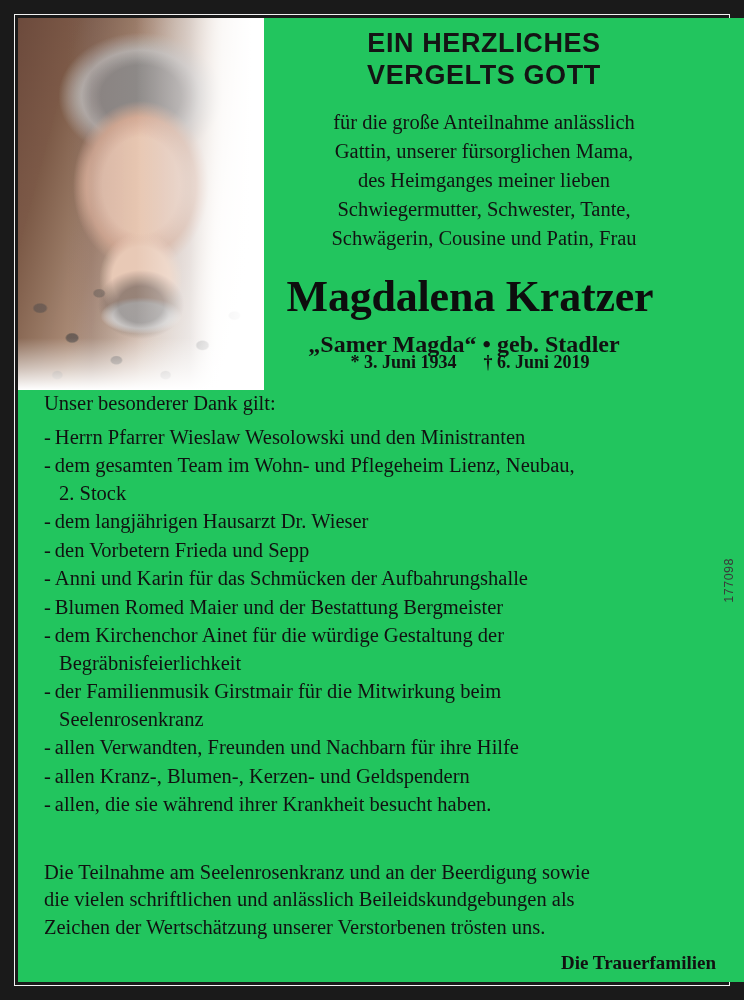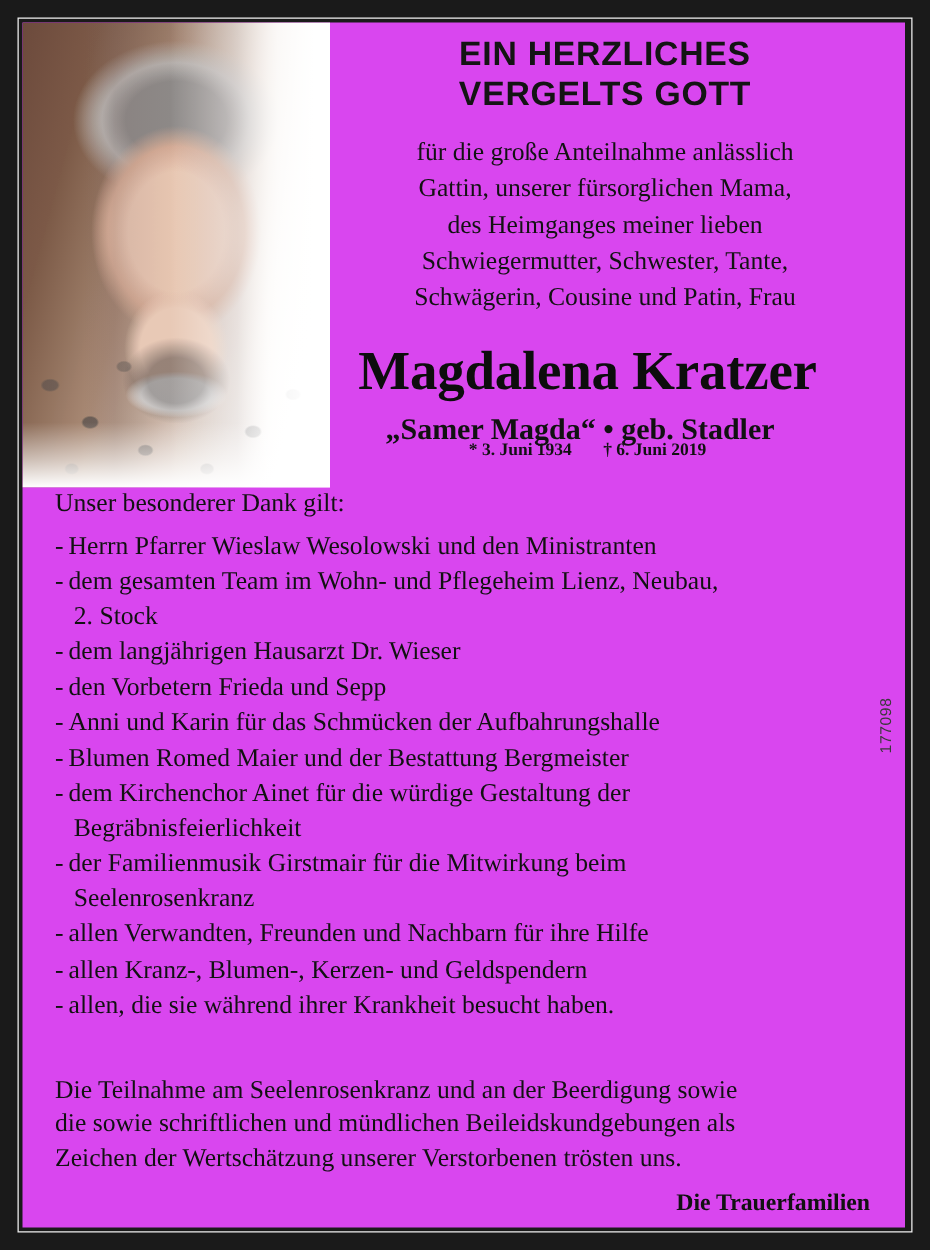--- a/index.html
+++ b/index.html
@@ -41,22 +41,23 @@
     pointer-events: none;
   }
 
   
   .card {
     position: absolute;
     left: 18px;
     top: 18px;
     width: 706px;
     height: 964px;
-    background: #d946ef;
+    background: #22c55e;
     overflow: hidden;
+    padding-left: 20px;
   }
 
   
   .photo-wrap {
     position: absolute;
     left: 0px;
     top: 0px;
     width: 246px;
     height: 372px;
     overflow: hidden;
@@ -161,21 +162,21 @@
     font-weight: bold;
     color: #111111;
     line-height: 1.22;
   }
   .dates {
     position: absolute;
     left: 206px;
     top: 334px;
     width: 492px;
     text-align: center;
-    font-size: 14px;
+    font-size: 18px;
     font-weight: bold;
     color: #111111;
     line-height: 1.22;
   }
   .dates .gap { display: inline-block; width: 18px; }
 
   
   .thanks-lead {
     position: absolute;
     left: 26px;
@@ -292,21 +293,21 @@
         <span class="item"><span class="dash">-</span>Blumen Romed Maier und der Bestattung Bergmeister</span>
         <span class="item"><span class="dash">-</span>dem Kirchenchor Ainet für die würdige Gestaltung der<br>Begräbnisfeierlichkeit</span>
         <span class="item"><span class="dash">-</span>der Familienmusik Girstmair für die Mitwirkung beim<br>Seelenrosenkranz</span>
         <span class="item"><span class="dash">-</span>allen Verwandten, Freunden und Nachbarn für ihre Hilfe</span>
         <span class="item"><span class="dash">-</span>allen Kranz-, Blumen-, Kerzen- und Geldspendern</span>
         <span class="item"><span class="dash">-</span>allen, die sie während ihrer Krankheit besucht haben.</span>
       </div>
 
     <div class="closing">
       <span>Die Teilnahme am Seelenrosenkranz und an der Beerdigung sowie</span>
-      <span>die sowie schriftlichen und mündlichen Beileidskundgebungen als</span>
+      <span>die vielen schriftlichen und anlässlich Beileidskundgebungen als</span>
       <span>Zeichen der Wertschätzung unserer Verstorbenen trösten uns.</span>
     </div>
 
     <div class="footer-family">Die Trauerfamilien</div>
 
     <div class="ref-code">177098</div>
 
   </div>
 </div>
 

